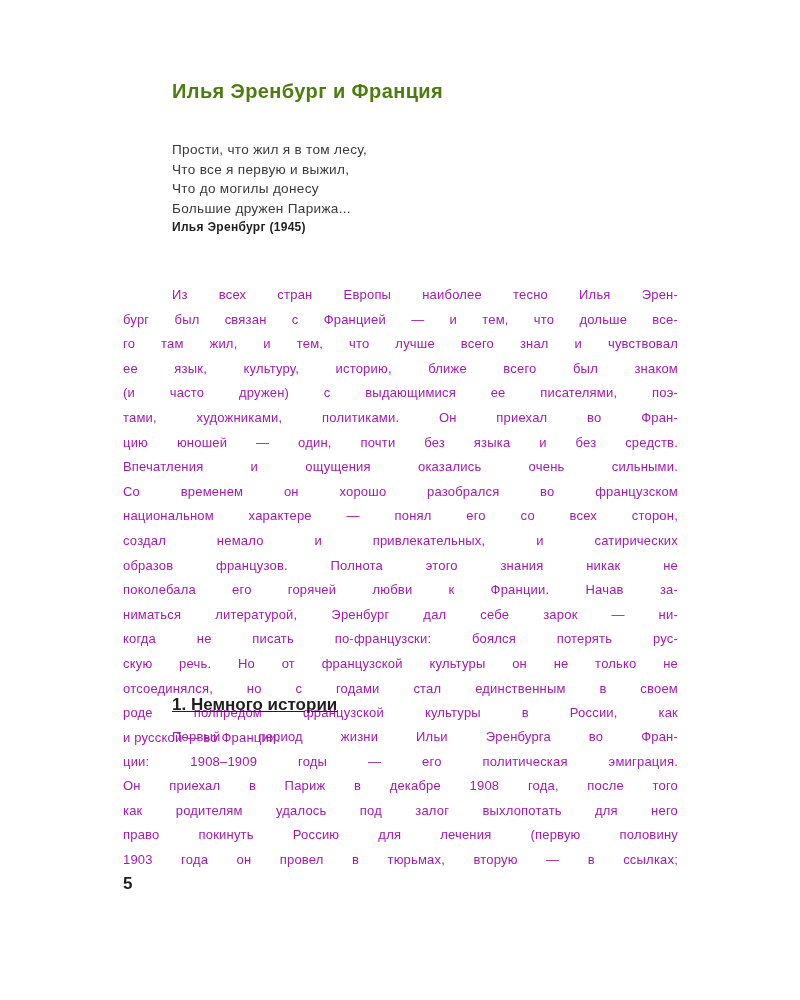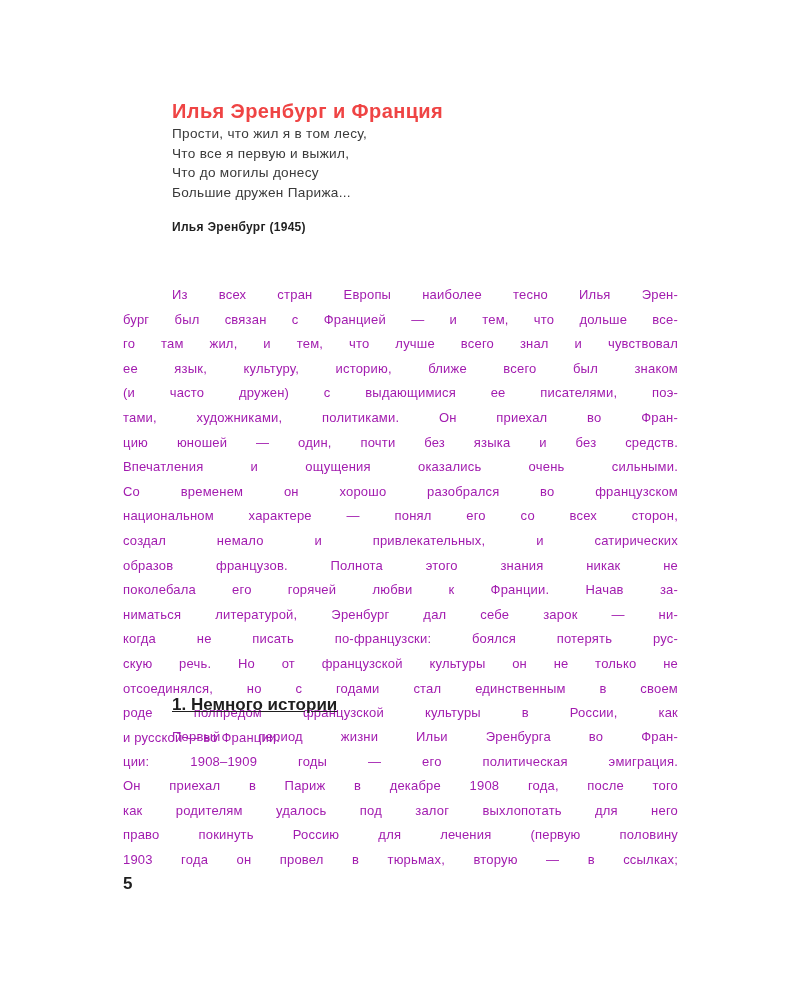--- a/index.html
+++ b/index.html
@@ -1,19 +1,19 @@
 <!DOCTYPE html>
 <html><head>
 <meta charset="utf-8">
 <style>
   html, body { margin: 0; padding: 0; background: #ffffff; }
   body { width: 800px; height: 1000px; position: relative; overflow: hidden; }
   .page { position: absolute; left: 0; top: 0; width: 800px; height: 1000px; color: #2b2b2b; font-family: "Liberation Sans", sans-serif; }
-  .title { position: absolute; left: 172px; top: 100px; font-size: 20px; font-weight: bold; color: #ef4444; letter-spacing: 0.4px; margin: 0; }
-  .epigraph { position: absolute; left: 172px; top: 124px; font-size: 13.6px; line-height: 19.5px; color: #3a3a3a; letter-spacing: 0.3px; }
+  .title { position: absolute; left: 172px; top: 80px; font-size: 20px; font-weight: bold; color: #4d7c0f; letter-spacing: 0.4px; margin: 0; }
+  .epigraph { position: absolute; left: 172px; top: 140px; font-size: 13.6px; line-height: 19.5px; color: #3a3a3a; letter-spacing: 0.3px; }
   .epigraph div { white-space: nowrap; }
   .epi-author { position: absolute; left: 172px; top: 220px; font-size: 12px; font-weight: bold; color: #1f1f1f; letter-spacing: 0.3px; }
   .body-block { position: absolute; left: 123px; width: 555px; font-size: 13px; line-height: 24.6px; color: #a21caf; letter-spacing: 0.2px; }
   .body-block .ln { display: block; text-align: justify; text-align-last: justify; white-space: nowrap; height: 24.6px; }
   .body-block .ln.first { padding-left: 49px; }
   .body-block .ln.last { text-align-last: left; }
   .p1 { top: 283px; }
   .section-heading { position: absolute; left: 172px; top: 695px; font-size: 17px; font-weight: bold; color: #1f1f1f; margin: 0; text-decoration: underline; }
   .p2 { top: 725px; }
   .page-number { position: absolute; left: 123px; top: 874px; font-size: 17px; font-weight: bold; color: #1f1f1f; }

